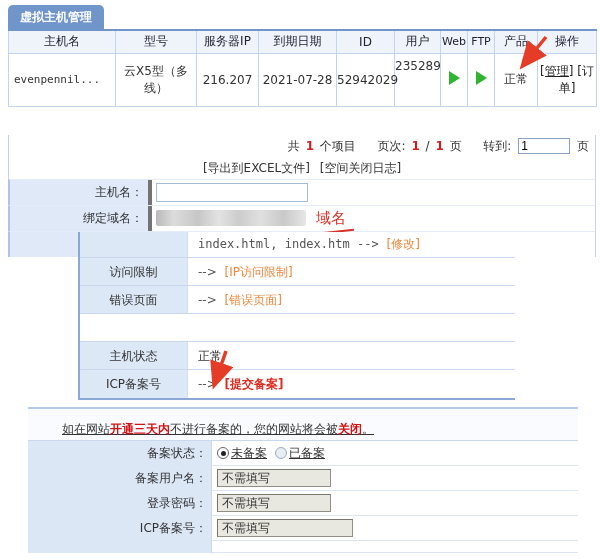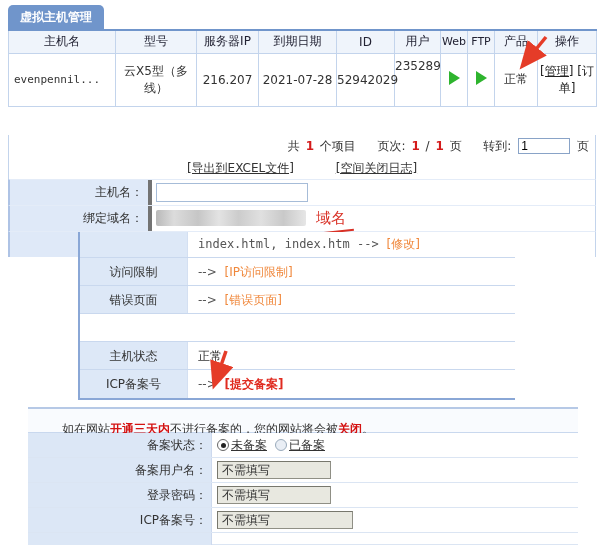--- a/index.html
+++ b/index.html
@@ -42,21 +42,21 @@
   .pagination .red { color: #d41a1a; font-weight: bold; padding: 0 2px; }
   .pagination .gap { display: inline-block; width: 14px; }
   .goto-input {
     width: 52px; height: 16px; border: 1px solid #89a3c7; font-size: 12px;
     padding: 0 2px; vertical-align: middle; margin: 0 3px;
   }
   .footer-links {
     height: 22px; line-height: 22px; text-align: center;
     border-left: 1px solid #c3d4ec; border-right: 1px solid #c3d4ec; color: #333;
   }
-  .footer-links span { cursor: pointer; margin: 0 19px; text-decoration: underline; }
+  .footer-links span { cursor: pointer; margin: 0 3px; }
 
   .filter-row {
     display: flex; height: 26px; line-height: 25px;
     border-left: 2px solid #aec3e5; border-right: 1px solid #c3d4ec; border-top: 1px solid #e4ecf8;
   }
   .filter-label {
     width: 142px; background: #dfe9f8; text-align: right; padding-right: 5px;
     border-right: 4px solid #737373; color: #333;
   }
   .filter-value { flex: 1; background: #fff; padding-left: 4px; display: flex; align-items: center; }
@@ -84,21 +84,21 @@
     border-right: 1px solid #d4e0f2;
   }
   .settings-value { flex: 1; padding-left: 10px; color: #555; white-space: nowrap; }
   .settings-value .pre { color: #555; }
   .orange-link { color: #f0883c; cursor: pointer; margin-left: 4px; }
   .red-link { color: #e02b20; font-weight: bold; cursor: pointer; margin-left: 4px; }
 
   
   .icp { position: absolute; left: 28px; top: 407px; width: 550px; border-top: 2px solid #b6c9e6; }
   .icp-warning {
-    height: 24px; line-height: 40px; padding-left: 34px; background: #f9fbfe;
+    height: 32px; line-height: 40px; padding-left: 34px; background: #f9fbfe;
     border-bottom: 1px solid #c9d8ee; color: #333; white-space: nowrap; text-decoration: underline;
   }
   .icp-warning .red { color: #d41212; font-weight: bold; }
   .icp-row { display: flex; height: 25px; border-bottom: 1px solid #dbe5f3; }
   .icp-label {
     width: 184px; background: #dce7f6; text-align: right; padding-right: 4px;
     line-height: 25px; color: #333; border-right: 1px solid #cdd9ee;
   }
   .icp-value { flex: 1; background: #fff; padding-left: 5px; display: flex; align-items: center; }
   .icp-stub { height: 12px; }

